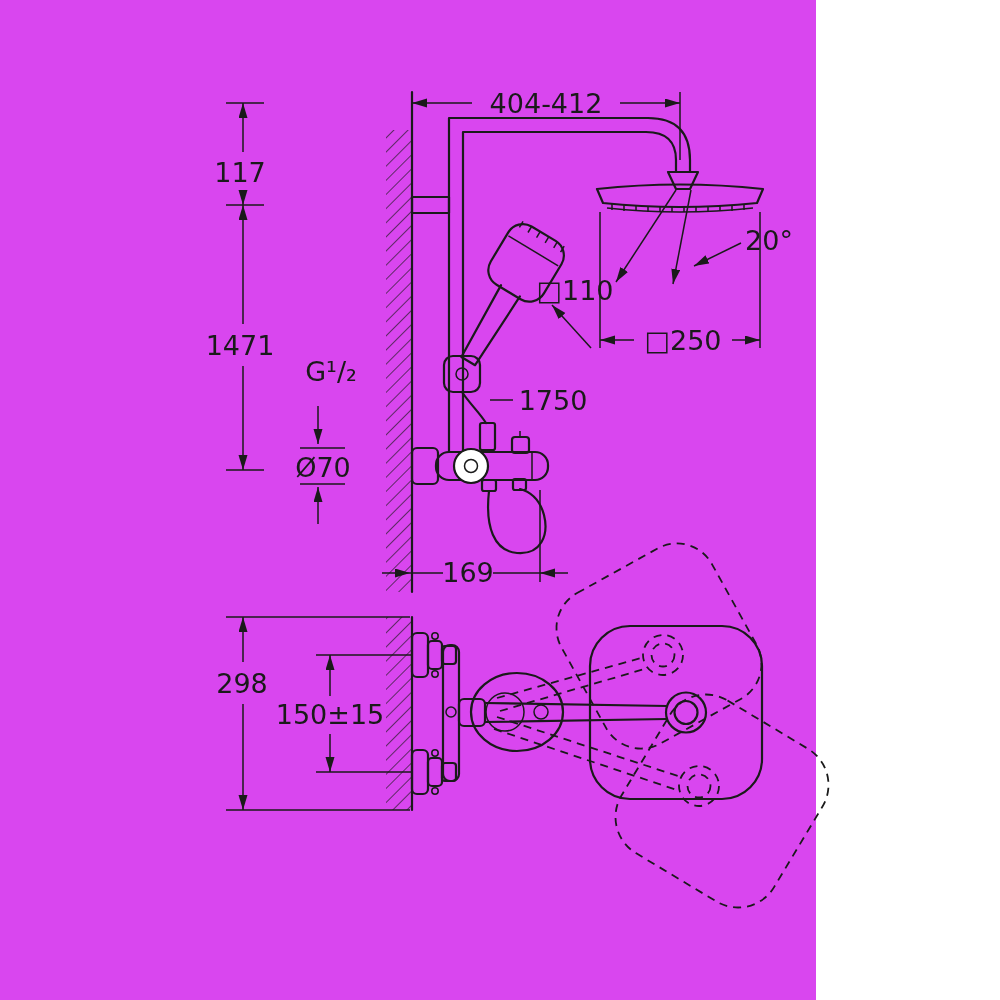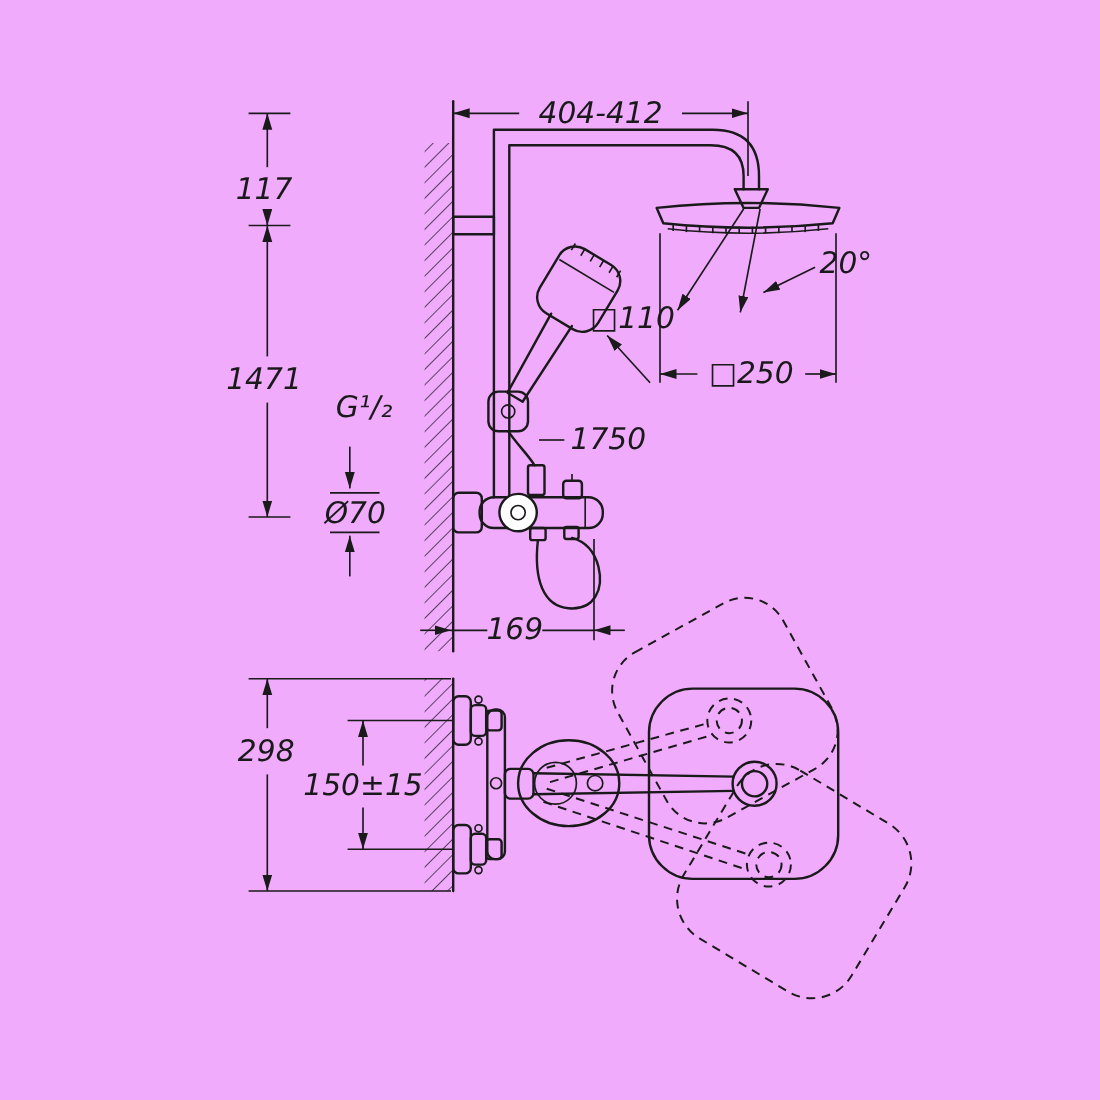--- a/index.html
+++ b/index.html
@@ -1,22 +1,21 @@
 <!DOCTYPE html>
 <html><head>
 <meta charset="utf-8">
 <style>
   html, body { margin: 0; padding: 0; background: #ffffff; }
   .canvas {
     position: relative;
-    width: 1000px;
+    width: 816px;
     height: 1000px;
-    background: #f0abfc;
+    background: #d946ef;
     font-family: "DejaVu Sans", sans-serif;
-    font-style: italic;
   }
   svg text {
     font-family: "DejaVu Sans", sans-serif;
     font-size: 27px;
     fill: #1a1a1a;
   }
   .ln2 { stroke: #1a1a1a; stroke-width: 2.2; fill: none; stroke-linecap: round; stroke-linejoin: round; }
   .ln1 { stroke: #1a1a1a; stroke-width: 1.5; fill: none; stroke-linecap: butt; }
   .dash { stroke: #1a1a1a; stroke-width: 1.8; fill: none; stroke-dasharray: 8 6; stroke-linecap: butt; }
   .whitefill { fill: #ffffff; }

